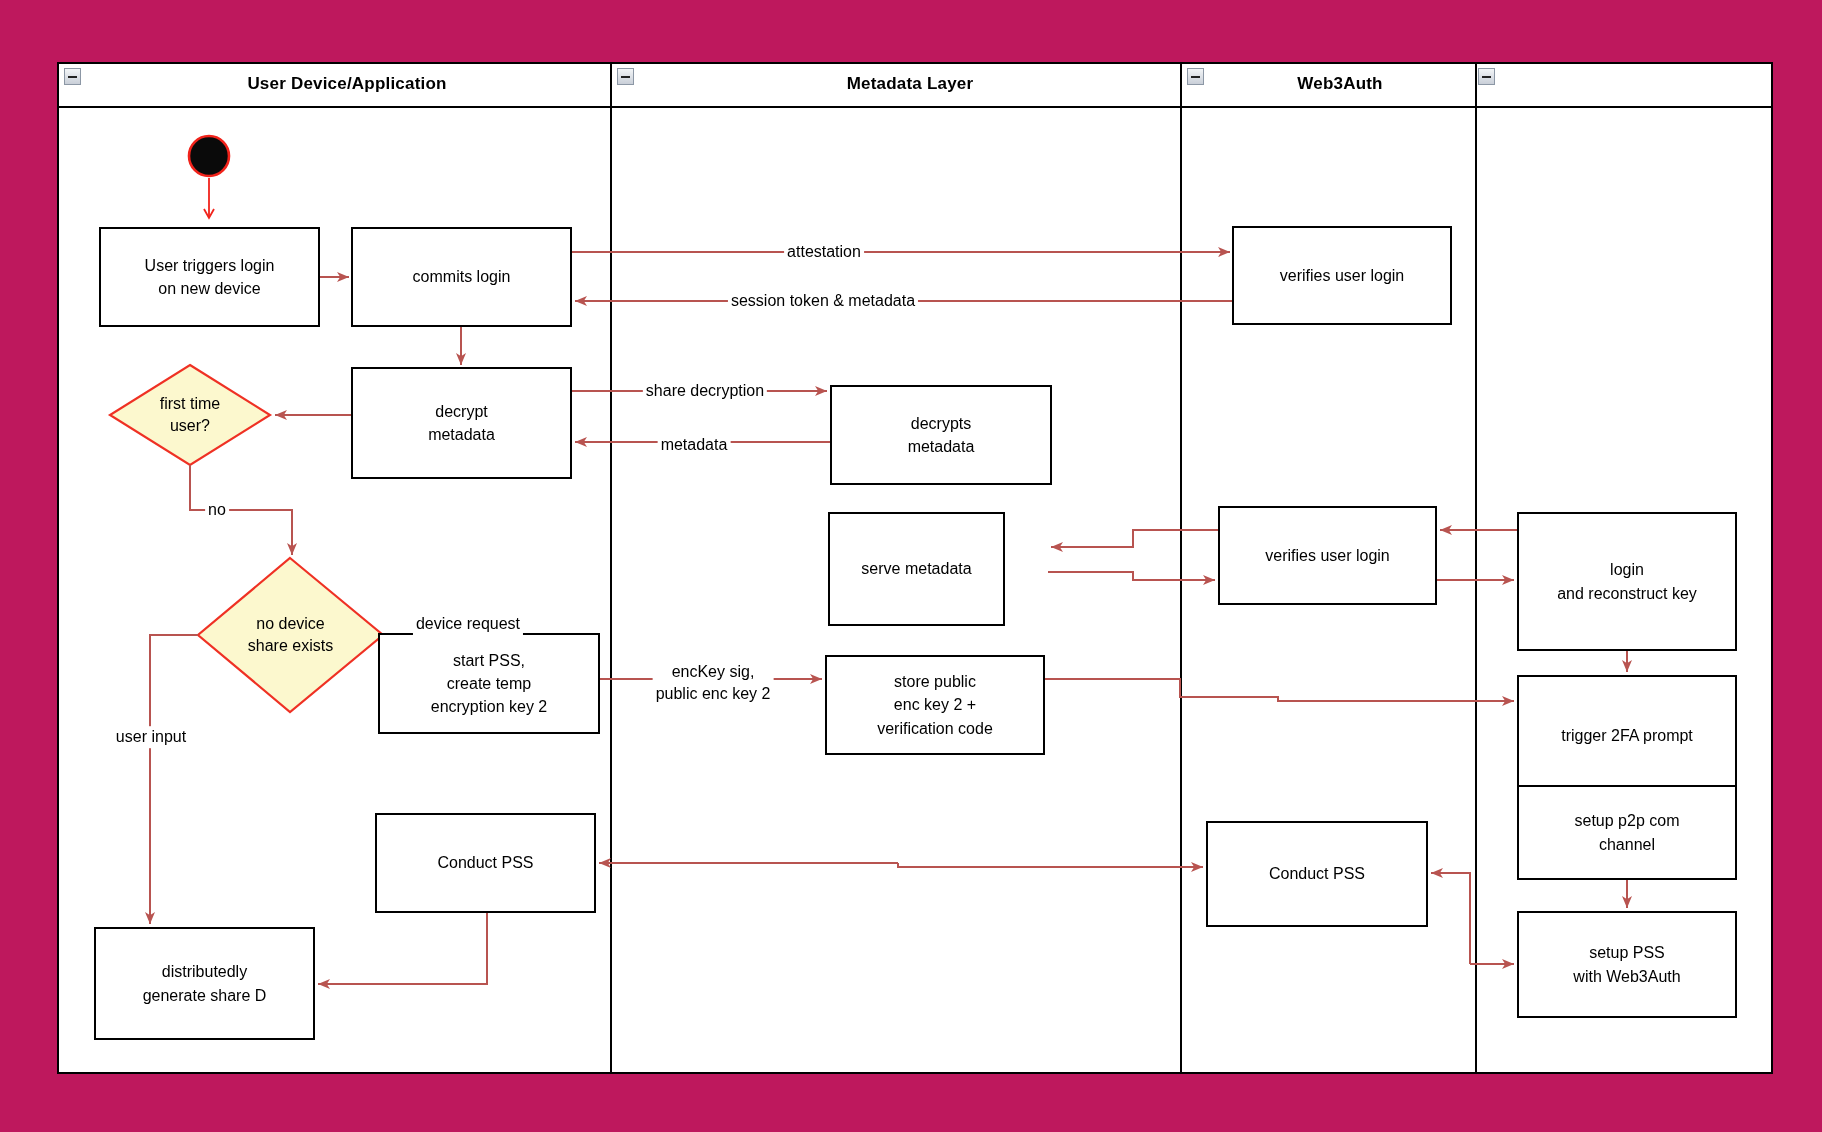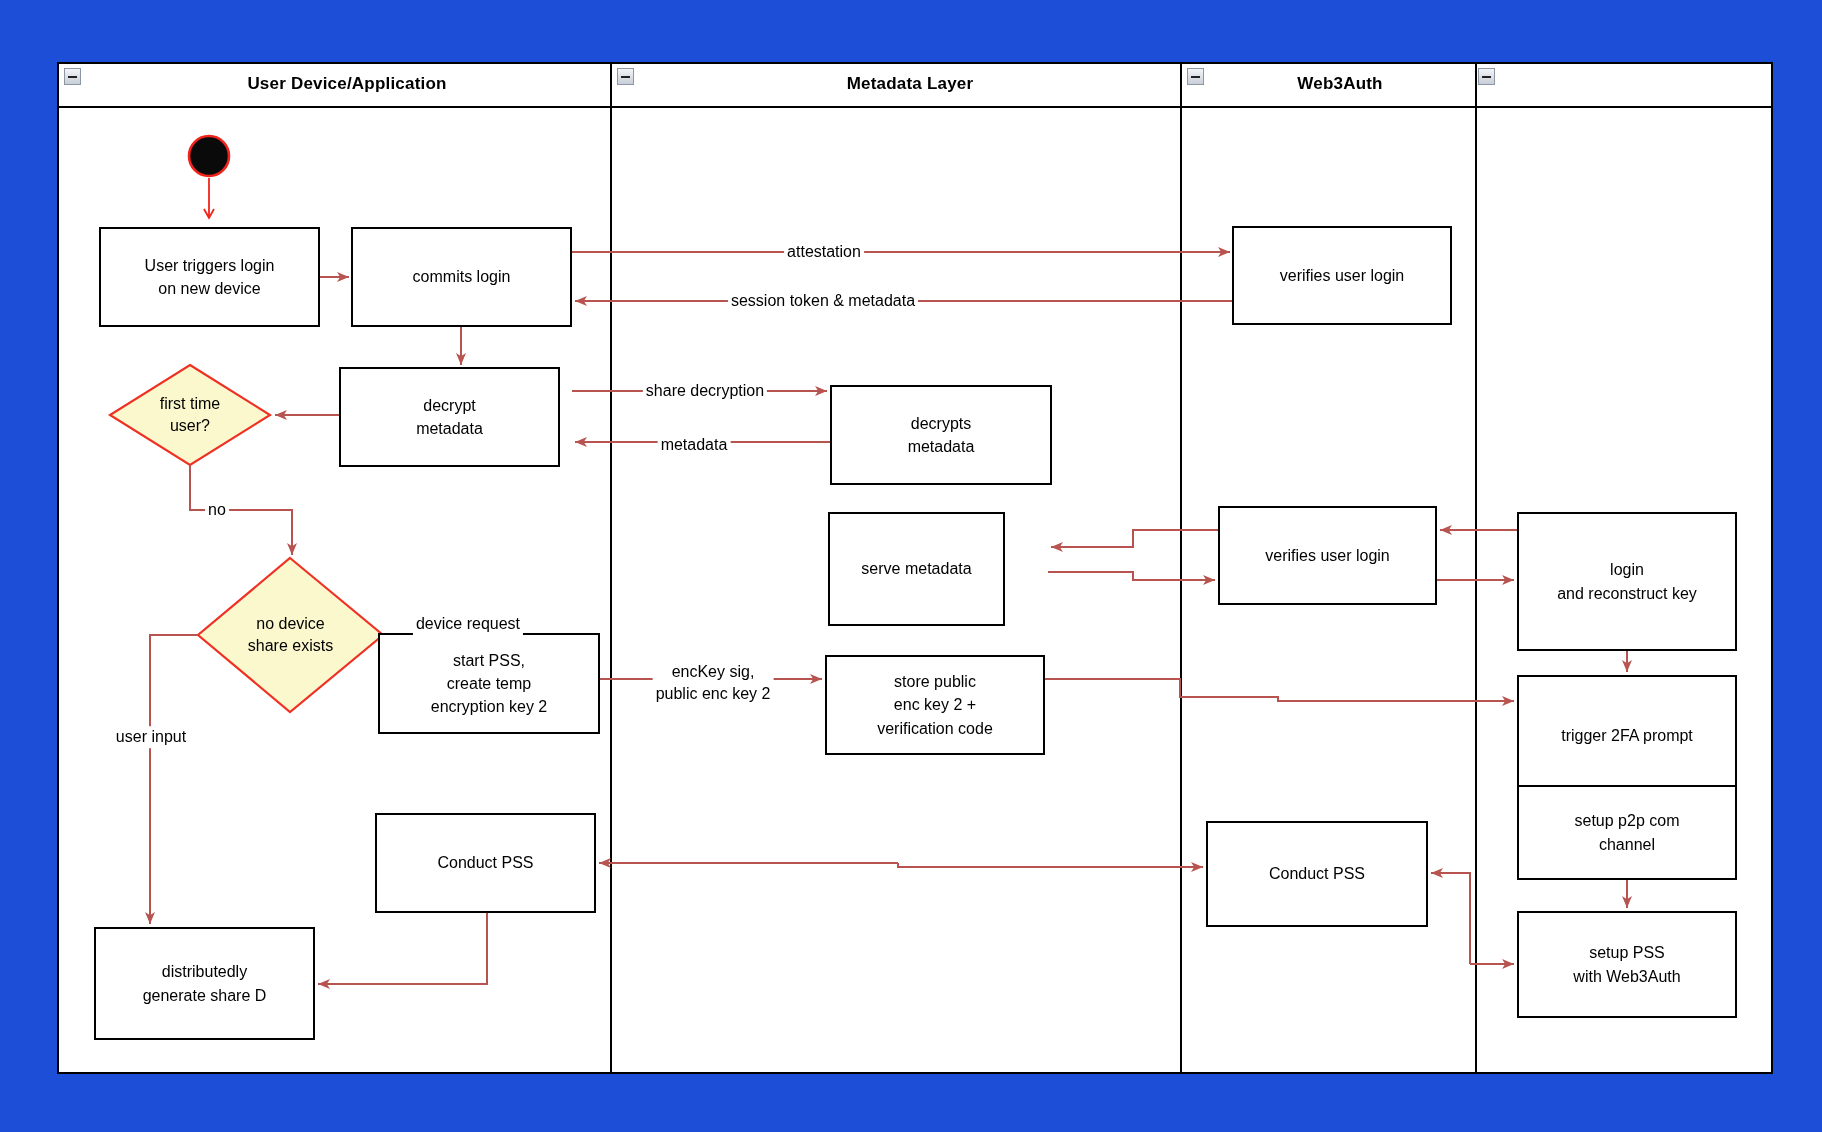--- a/index.html
+++ b/index.html
@@ -3,21 +3,21 @@
 <meta charset="utf-8">
 <style>
   html,body{margin:0;padding:0;background:#ffffff;}
   :root{
     --arrow:#B85450;
     --start:#F1231B;
     --dfill:#FCF8CE;
     --dborder:#EF3124;
   }
   #stage{
-    position:relative;width:1822px;height:1132px;background:#1d4ed8;overflow:hidden;
+    position:relative;width:1822px;height:1132px;background:#be185d;overflow:hidden;
     font-family:"Liberation Sans","DejaVu Sans",sans-serif;color:#000;
   }
   .frame{position:absolute;left:57px;top:62px;width:1716px;height:1012px;border:2px solid #000;box-sizing:border-box;background:#fff;}
   .vsep{position:absolute;top:62px;height:1012px;width:2px;background:#000;}
   .hsep{position:absolute;left:57px;top:106px;width:1716px;height:2px;background:#000;}
   .lane-title{position:absolute;top:62px;height:44px;display:flex;align-items:center;justify-content:center;
     font-weight:bold;font-size:17px;letter-spacing:.2px;}
   .lane-title.left{justify-content:flex-start;}
   .collapse{position:absolute;width:17px;height:17px;box-sizing:border-box;border:1px solid #8C97A5;
     background:linear-gradient(#F3F5F7,#C9CFD8);display:flex;align-items:center;justify-content:center;}
@@ -104,21 +104,21 @@
     <path class="edge" d="M898 863 V867 H1203" marker-end="url(#ah)"></path>
     <path class="edge" d="M1470 964 V873 H1431" marker-end="url(#ah)"></path>
     <path class="edge" d="M1470 964 H1514" marker-end="url(#ah)"></path>
     <path class="edge" d="M487 913 V984 H318" marker-end="url(#ah)"></path>
   </svg>
 
   <div class="node" style="left:99px;top:227px;width:221px;height:100px;">User triggers login
 on new device</div>
   <div class="node" style="left:351px;top:227px;width:221px;height:100px;">commits login</div>
   <div class="node" style="left:1232px;top:226px;width:220px;height:99px;">verifies user login</div>
-  <div class="node" style="left:339px;top:367px;width:221px;height:100px;">decrypt
+  <div class="node" style="left:351px;top:367px;width:221px;height:112px;">decrypt
 metadata</div>
   <div class="node" style="left:830px;top:385px;width:222px;height:100px;">decrypts
 metadata</div>
   <div class="node" style="left:828px;top:512px;width:177px;height:114px;">serve metadata</div>
   <div class="node" style="left:1218px;top:506px;width:219px;height:99px;">verifies user login</div>
   <div class="node" style="left:1517px;top:512px;width:220px;height:139px;">login
 and reconstruct key</div>
   <div class="node" style="left:378px;top:633px;width:222px;height:101px;">start PSS,
 create temp
 encryption key 2</div>

